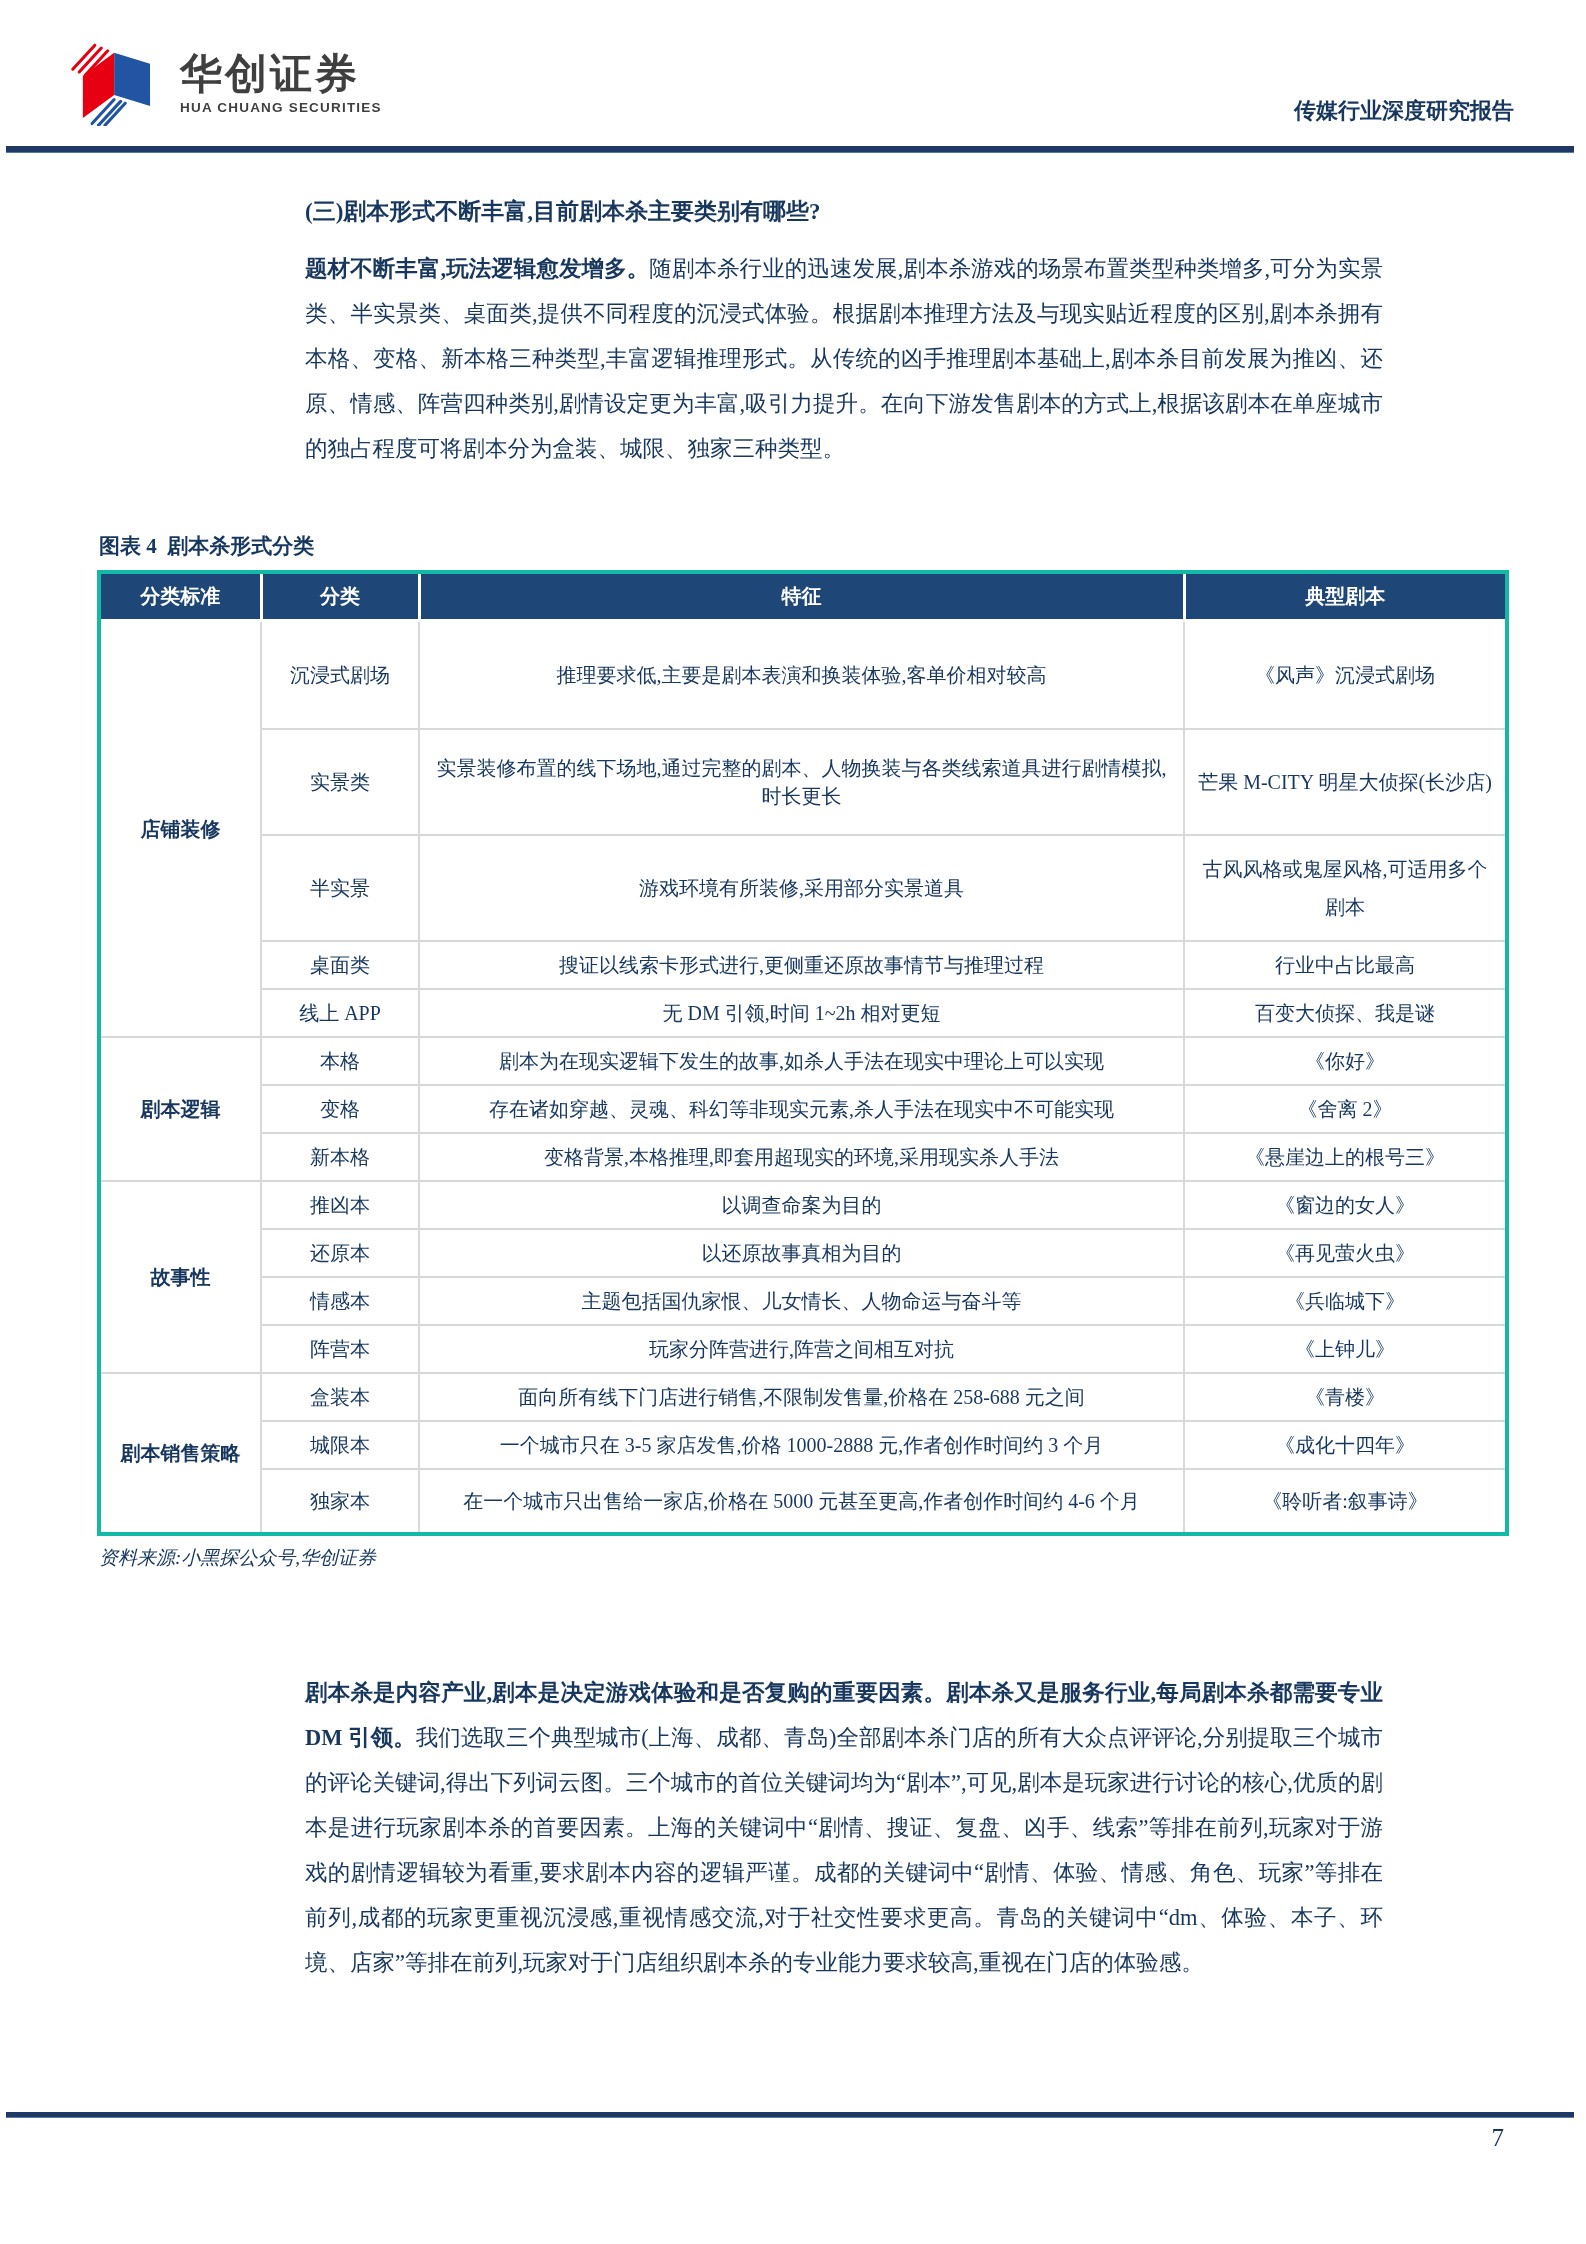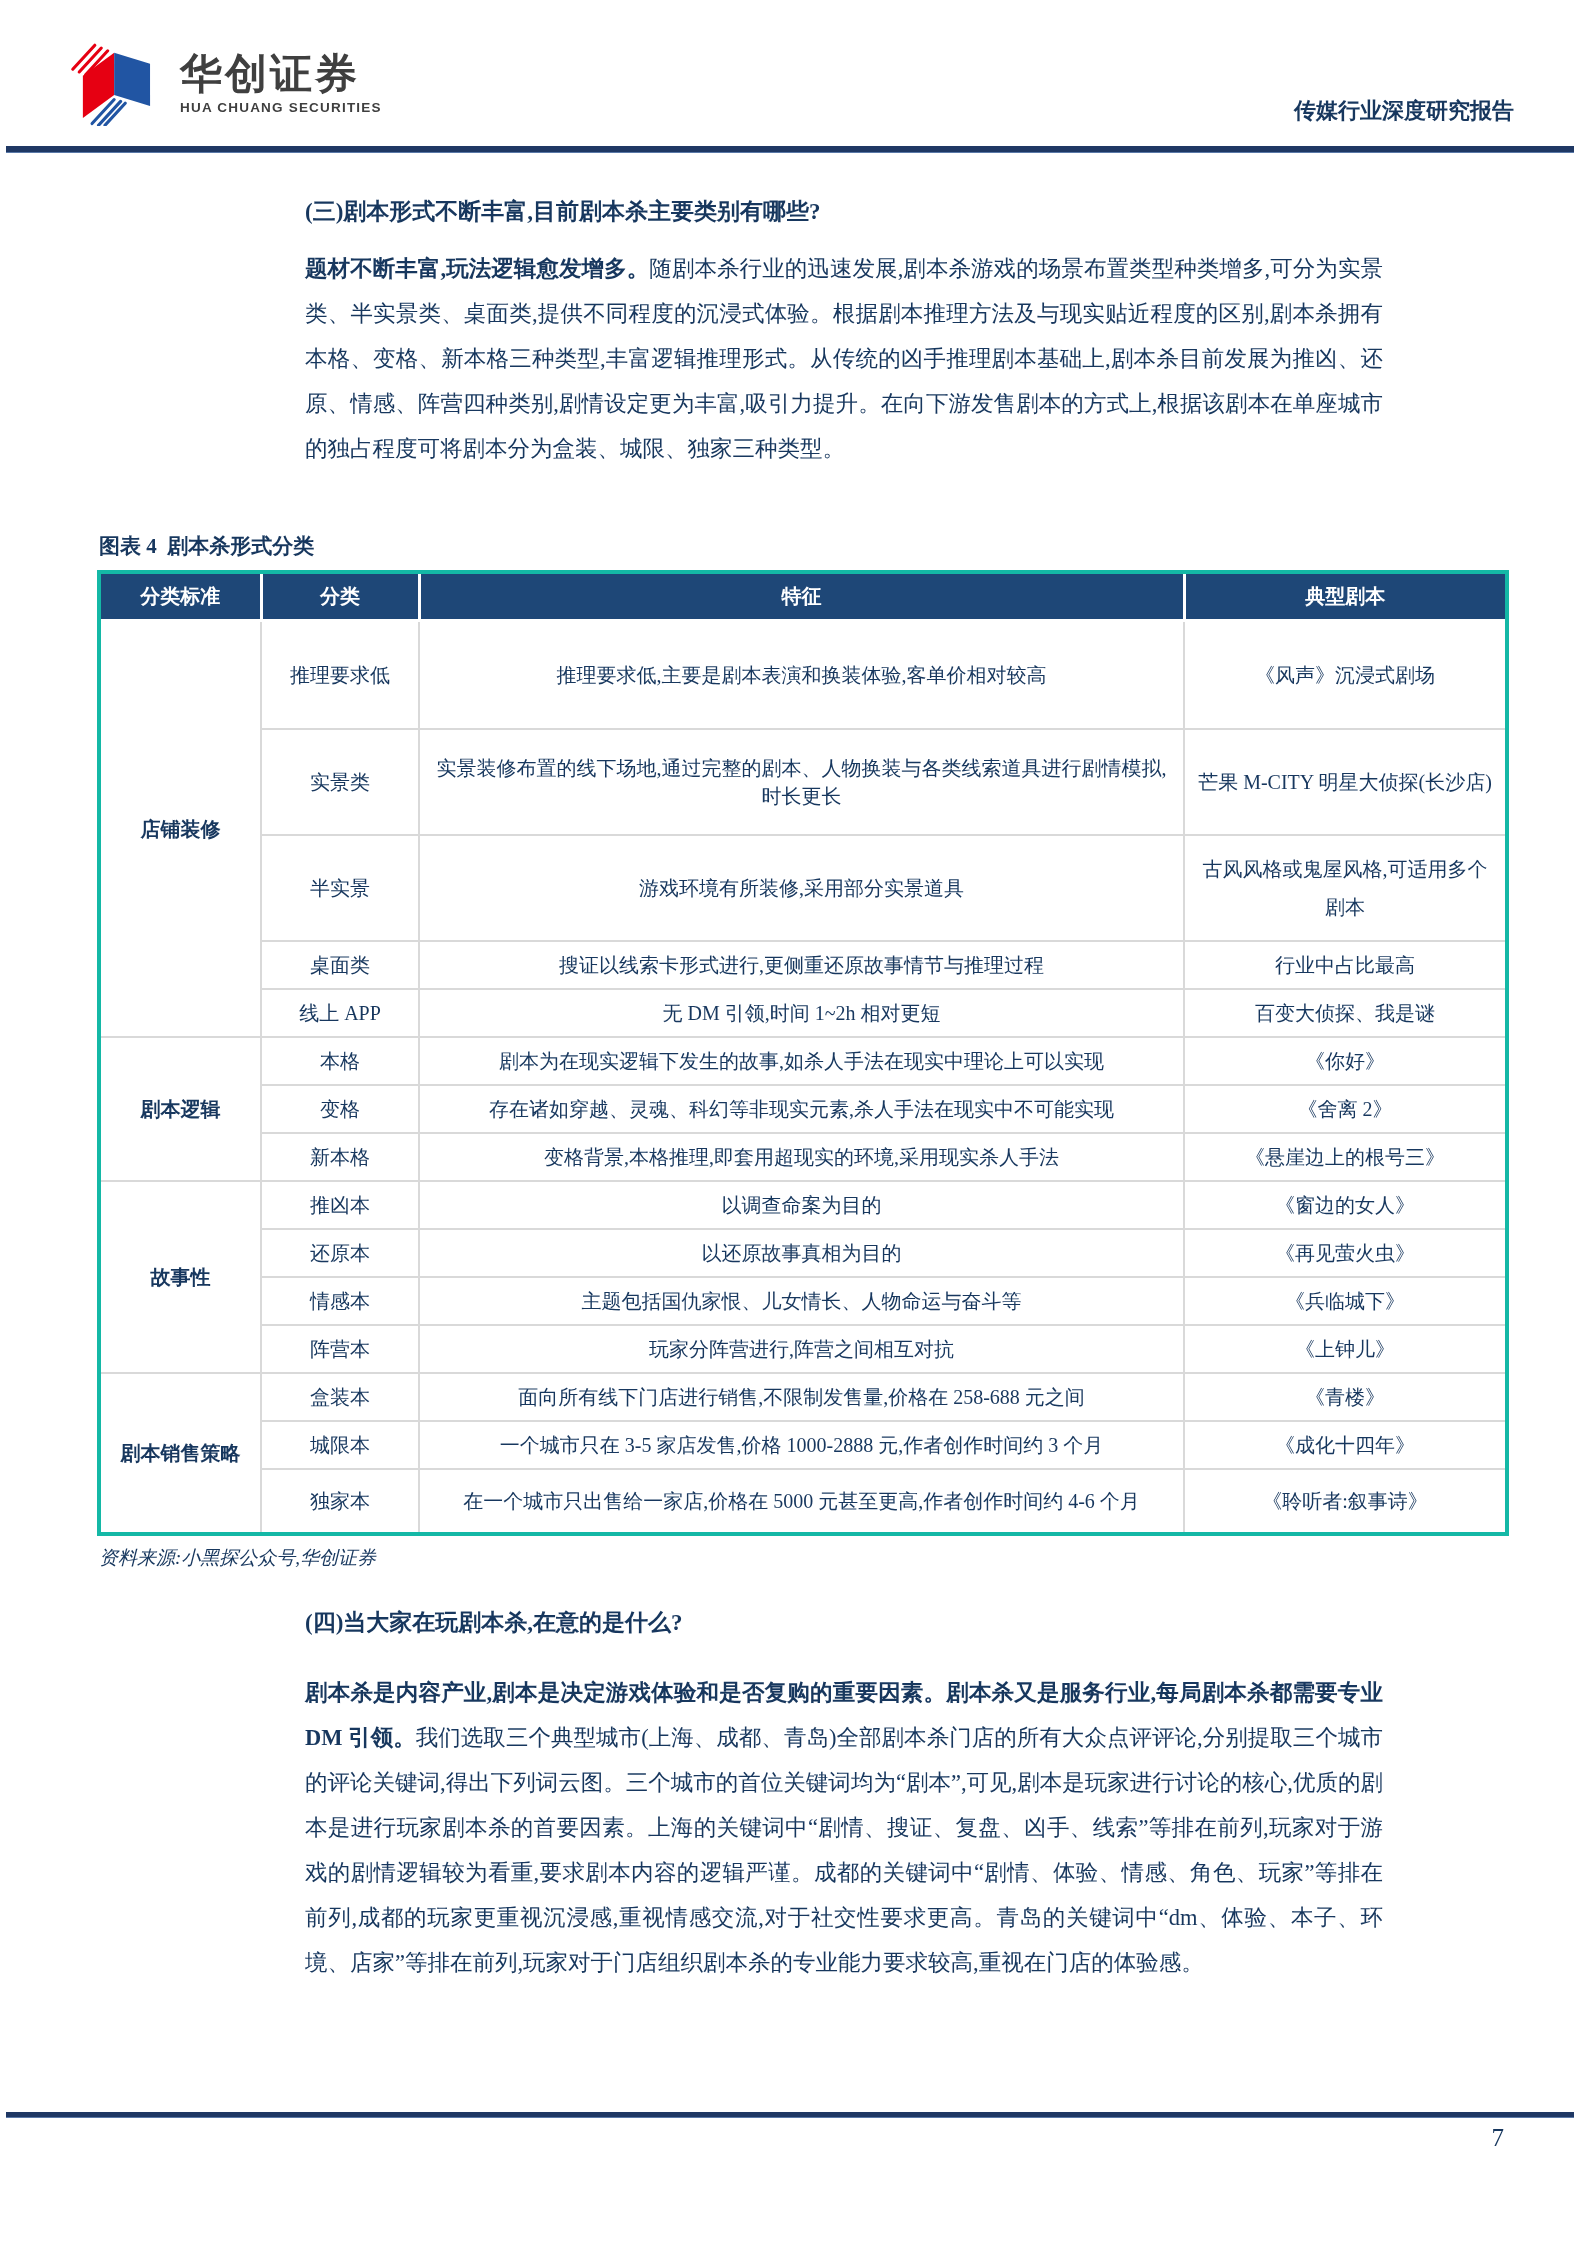--- a/index.html
+++ b/index.html
@@ -90,21 +90,21 @@
         <tr>
           <th>分类标准</th>
           <th>分类</th>
           <th>特征</th>
           <th>典型剧本</th>
         </tr>
       </thead>
       <tbody>
           <tr>
             <td class="group-cell" rowspan="5">店铺装修</td>
-            <td class="cat-cell">推理要求低</td>
+            <td class="cat-cell">沉浸式剧场</td>
             <td class="feat-cell">推理要求低,主要是剧本表演和换装体验,客单价相对较高</td>
             <td class="typ-cell">《风声》沉浸式剧场</td>
           </tr>
           <tr>
             <td class="cat-cell">实景类</td>
             <td class="feat-cell">实景装修布置的线下场地,通过完整的剧本、人物换装与各类线索道具进行剧情模拟,时长更长</td>
             <td class="typ-cell">芒果 M-CITY 明星大侦探(长沙店)</td>
           </tr>
           <tr>
             <td class="cat-cell">半实景</td>
@@ -172,19 +172,18 @@
           <tr>
             <td class="cat-cell">独家本</td>
             <td class="feat-cell">在一个城市只出售给一家店,价格在 5000 元甚至更高,作者创作时间约 4-6 个月</td>
             <td class="typ-cell">《聆听者:叙事诗》</td>
           </tr>
         </tbody>
     </table>
     <p class="source-note">资料来源:小黑探公众号,华创证券</p>
   </div>
 
-  <h2 class="h-sec h4">(四)当大家在玩剧本杀,在意的是什么?</h2>
   <p class="para p2"><span class="lead">剧本杀是内容产业,剧本是决定游戏体验和是否复购的重要因素。剧本杀又是服务行业,每局剧本杀都需要专业 DM 引领。</span><span>我们选取三个典型城市(上海、成都、青岛)全部剧本杀门店的所有大众点评评论,分别提取三个城市的评论关键词,得出下列词云图。三个城市的首位关键词均为“剧本”,可见,剧本是玩家进行讨论的核心,优质的剧本是进行玩家剧本杀的首要因素。上海的关键词中“剧情、搜证、复盘、凶手、线索”等排在前列,玩家对于游戏的剧情逻辑较为看重,要求剧本内容的逻辑严谨。成都的关键词中“剧情、体验、情感、角色、玩家”等排在前列,成都的玩家更重视沉浸感,重视情感交流,对于社交性要求更高。青岛的关键词中“dm、体验、本子、环境、店家”等排在前列,玩家对于门店组织剧本杀的专业能力要求较高,重视在门店的体验感。</span></p>
 
   <div class="footer-rule"></div>
   <div class="page-number">7</div>
 
 </div>
 
 </body></html>

